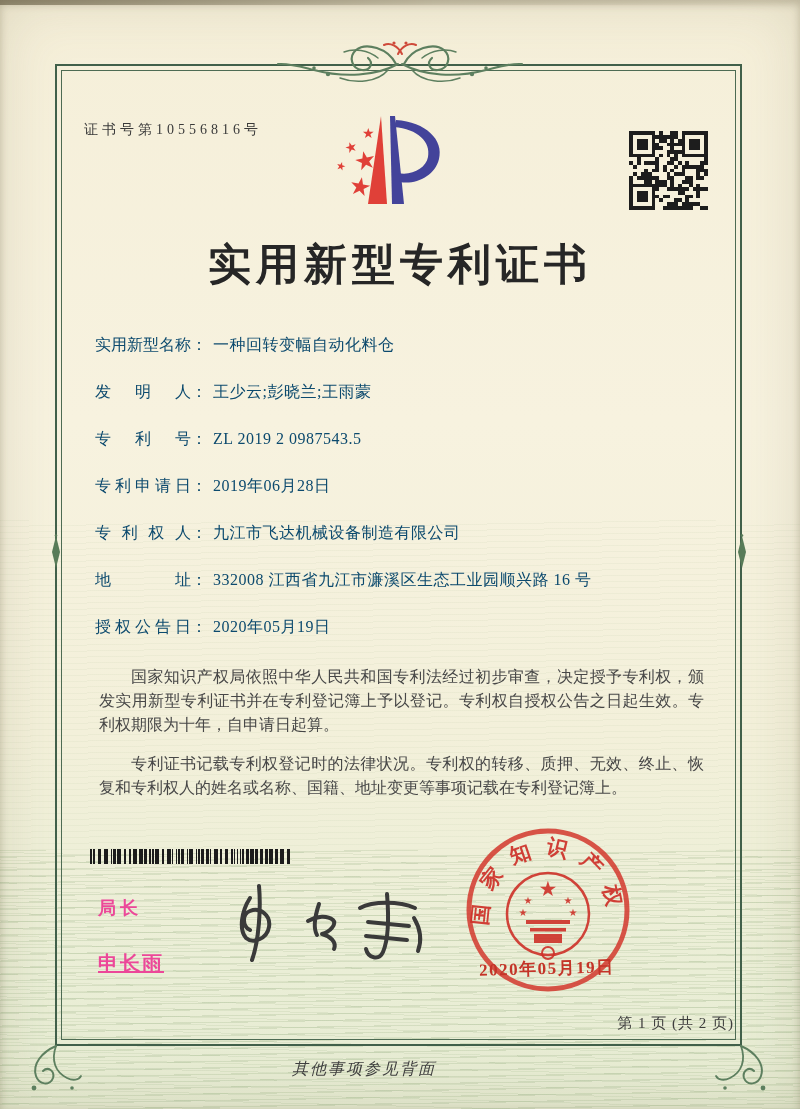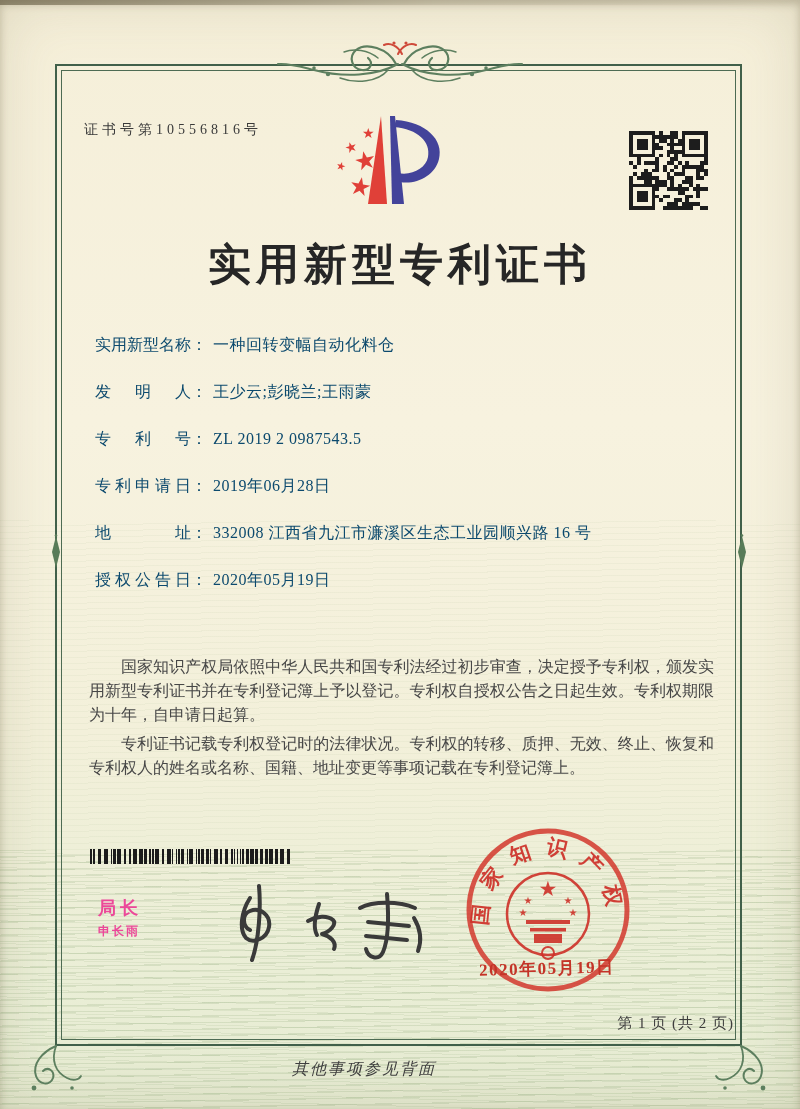--- a/index.html
+++ b/index.html
@@ -33,28 +33,28 @@
   .qr{position:absolute;left:622px;top:124px;width:93px;height:93px;z-index:3;}
   .title{position:absolute;left:0;right:0;top:236px;margin:0;text-align:center;
     font-size:43px;font-weight:700;letter-spacing:5px;color:#262626;z-index:3;}
   .fields{position:absolute;left:95px;top:334px;z-index:3;color:#0c4a6e;font-size:16px;}
   .frow{position:relative;height:22px;line-height:22px;margin-bottom:25px;white-space:nowrap;}
   .flabel{display:inline-block;width:96px;text-align:justify;text-align-last:justify;vertical-align:top;}
   .fvalue{margin-left:6px;letter-spacing:.5px;}
   .pair-right{position:absolute;left:360px;top:0;}
   .para{position:absolute;left:83px;width:637px;font-size:16px;line-height:23.8px;
     text-align:justify;color:#474747;z-index:3;margin:0;}
-  .para p{margin:6px;text-indent:2em;}
+  .para p{margin:16px;text-indent:2em;}
   #para-block{top:649px;}
   .barcode{position:absolute;left:90px;top:849px;width:205px;height:15px;z-index:3;}
   .barcode i{position:absolute;top:0;bottom:0;background:#1c1c1c;}
   .signatory{position:absolute;left:98px;top:896px;z-index:3;
     font-family:"Liberation Sans","DejaVu Sans",sans-serif;font-weight:600;color:#ec4899;}
   .sig-title{font-size:18px;letter-spacing:4px;}
-  .sig-name{font-size:12px;letter-spacing:2px;margin-top:3px;}
+  .sig-name{font-size:20px;letter-spacing:2px;margin-top:30px;text-decoration:underline;}
   .signature{position:absolute;left:222px;top:878px;width:212px;height:88px;z-index:3;}
   .seal{position:absolute;left:462px;top:824px;width:172px;height:172px;z-index:4;}
   .seal-date{position:absolute;left:479px;top:957px;font-size:17px;color:#c43428;
     letter-spacing:1.5px;z-index:5;transform:rotate(-1.5deg);font-weight:600;}
   .page-info{position:absolute;left:0;right:66px;top:1014px;text-align:right;
     font-size:15px;letter-spacing:1px;color:#3d3d3d;z-index:3;}
   .back-note{position:absolute;left:0;right:72px;top:1059px;text-align:center;
     font-size:16px;font-style:italic;letter-spacing:2px;color:#3f3f3f;z-index:3;}
   .green-stroke{stroke:#5d7f5f;fill:none;stroke-linecap:round;}
   .green-fill{fill:#5d7f5f;}
@@ -378,20 +378,23 @@
     <div class="frow">
       <span class="flabel">发明人</span><span class="fcolon">：</span><span class="fvalue">王少云;彭晓兰;王雨蒙</span>
     </div>
     <div class="frow">
       <span class="flabel">专利号</span><span class="fcolon">：</span><span class="fvalue">ZL 2019 2 0987543.5</span>
     </div>
     <div class="frow">
       <span class="flabel">专利申请日</span><span class="fcolon">：</span><span class="fvalue">2019年06月28日</span>
     </div>
     <div class="frow">
+      <span class="flabel">专利权人</span><span class="fcolon">：</span><span class="fvalue">九江市飞达机械设备制造有限公司</span>
+    </div>
+    <div class="frow">
       <span class="flabel">地址</span><span class="fcolon">：</span><span class="fvalue">332008 江西省九江市濂溪区生态工业园顺兴路 16 号</span>
     </div>
     <div class="frow">
       <span class="flabel">授权公告日</span><span class="fcolon">：</span><span class="fvalue">2020年05月19日</span>
     </div>
   </div>
 
   <div class="para" id="para-block">
     <p>国家知识产权局依照中华人民共和国专利法经过初步审查，决定授予专利权，颁发实用新型专利证书并在专利登记簿上予以登记。专利权自授权公告之日起生效。专利权期限为十年，自申请日起算。</p>
     <p>专利证书记载专利权登记时的法律状况。专利权的转移、质押、无效、终止、恢复和专利权人的姓名或名称、国籍、地址变更等事项记载在专利登记簿上。</p>

